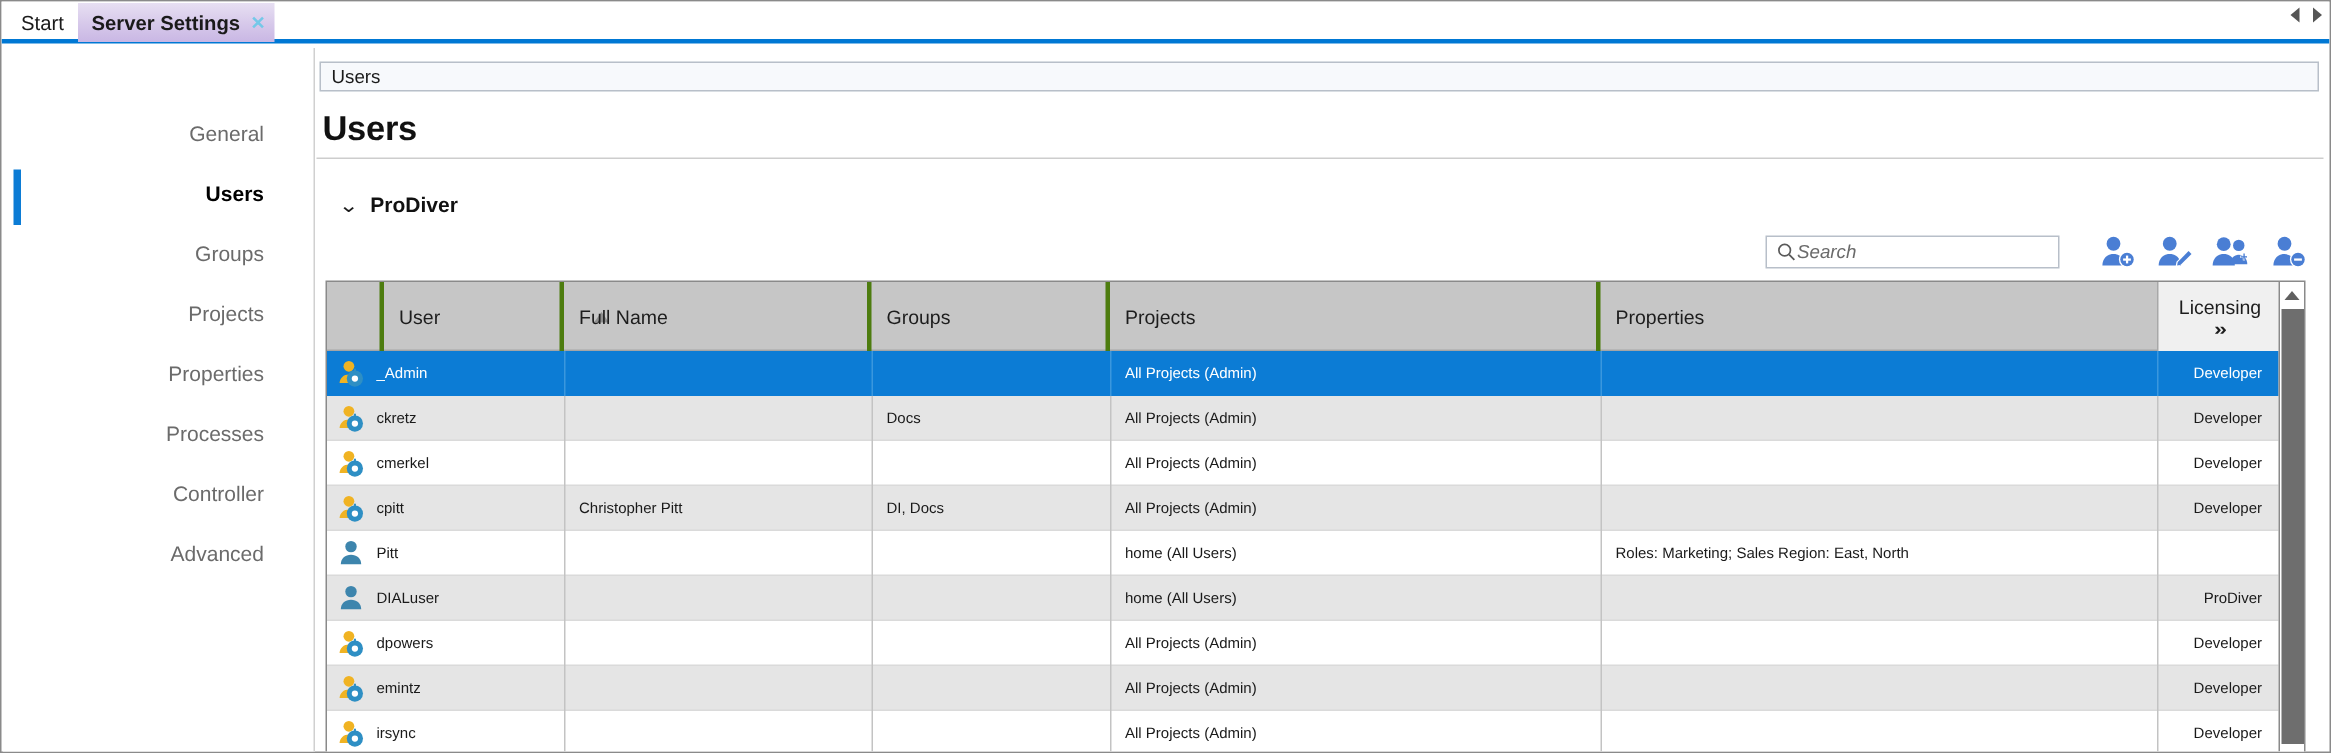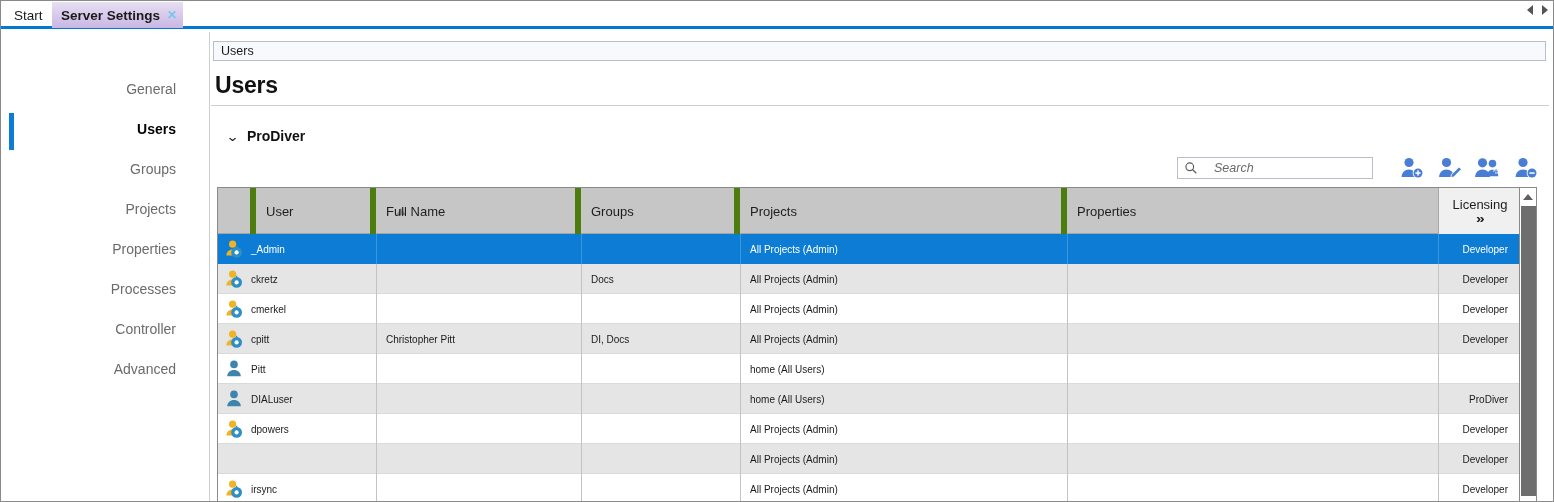--- a/index.html
+++ b/index.html
@@ -124,21 +124,21 @@
     background: #ffffff;
     display: flex; align-items: center;
     padding-left: 6px;
     margin-right: 20px;
   }
   #search-icon { width: 14px; height: 14px; flex: none; }
   #search-input {
     border: none; outline: none; background: transparent;
     font-family: "Liberation Sans", sans-serif;
     font-size: 12.5px; font-style: italic; color: #555;
-    width: 160px; margin-left: 16px;
+    width: 160px; margin-left: 0;
   }
   #search-input::placeholder { color: #6a6a6a; font-style: italic; }
   .tbtn {
     width: 38px; height: 26px;
     display: flex; align-items: center; justify-content: center;
   }
 
   
   #table {
     position: absolute; left: 6px; top: 155px;
@@ -150,21 +150,21 @@
   #thead {
     position: relative; height: 46px;
     background: #c6c6c6;
     border-bottom: 1px solid #a5a5a5;
   }
   .th {
     position: absolute; top: 0; height: 46px;
     display: flex; align-items: center;
     font-size: 13px; color: #1d1d1d;
     padding-left: 10px;
-    border-right: 6px solid #4d7c0f;
+    border-right: 3px solid #4d7c0f;
     white-space: nowrap;
   }
   .th.nb { border-right: none; }
   .th.licensing {
     background: #f0f0f0;
     flex-direction: column;
     align-items: center; justify-content: center;
     padding-left: 0;
     border-left: 1px solid #a8a8a8;
   }
@@ -460,20 +460,21 @@
             <div class="cell usercell" style="left:0;width:158px">
               <svg width="20" height="20" viewBox="0 0 20 20">
                 <circle cx="10" cy="5.4" r="3.8" fill="#3d85ad"></circle>
                 <path d="M3.2 17.2c0-3.8 3-6.3 6.8-6.3s6.8 2.5 6.8 6.3z" fill="#3d85ad"></path>
               </svg>
               <span>Pitt</span>
             </div>
             <div class="cell " style="left:158px;width:205px"></div>
             <div class="cell " style="left:363px;width:159px"></div>
             <div class="cell " style="left:522px;width:327px">home (All Users)</div>
+            <div class="cell " style="left:849px;width:371px">Roles: Marketing; Sales Region: East, North</div>
             <div class="cell licensing" style="left:1220px;width:83px"></div>
           </div>
           <div class="row even">
             <div class="vdiv" style="left:158px"></div>
             <div class="vdiv" style="left:363px"></div>
             <div class="vdiv" style="left:522px"></div>
             <div class="vdiv" style="left:849px"></div>
             <div class="vdiv" style="left:1220px"></div>
             <div class="cell usercell" style="left:0;width:158px">
               <svg width="20" height="20" viewBox="0 0 20 20">
@@ -511,20 +512,32 @@
             <div class="cell " style="left:522px;width:327px">All Projects (Admin)</div>
             <div class="cell " style="left:849px;width:371px"></div>
             <div class="cell licensing" style="left:1220px;width:83px">Developer</div>
           </div>
           <div class="row even">
             <div class="vdiv" style="left:158px"></div>
             <div class="vdiv" style="left:363px"></div>
             <div class="vdiv" style="left:522px"></div>
             <div class="vdiv" style="left:849px"></div>
             <div class="vdiv" style="left:1220px"></div>
+            <div class="cell usercell" style="left:0;width:158px">
+              <svg width="20" height="20" viewBox="0 0 20 20">
+                <circle cx="8.6" cy="5.2" r="3.6" fill="#f0b323"></circle>
+                <path d="M2.4 16.4c0-3.5 2.8-5.8 6.2-5.8s6.2 2.3 6.2 5.8z" fill="#f0b323"></path>
+                <circle cx="12.6" cy="13.4" r="5.4" fill="#2e8fc4"></circle>
+                <circle cx="12.6" cy="13.4" r="2.1" fill="#ffffff"></circle>
+                <g fill="#2e8fc4">
+                  <rect x="11.9" y="6.8" width="1.4" height="2.4"></rect>
+                </g>
+              </svg>
+              <span>emintz</span>
+            </div>
             <div class="cell " style="left:158px;width:205px"></div>
             <div class="cell " style="left:363px;width:159px"></div>
             <div class="cell " style="left:522px;width:327px">All Projects (Admin)</div>
             <div class="cell " style="left:849px;width:371px"></div>
             <div class="cell licensing" style="left:1220px;width:83px">Developer</div>
           </div>
           <div class="row odd">
             <div class="vdiv" style="left:158px"></div>
             <div class="vdiv" style="left:363px"></div>
             <div class="vdiv" style="left:522px"></div>

